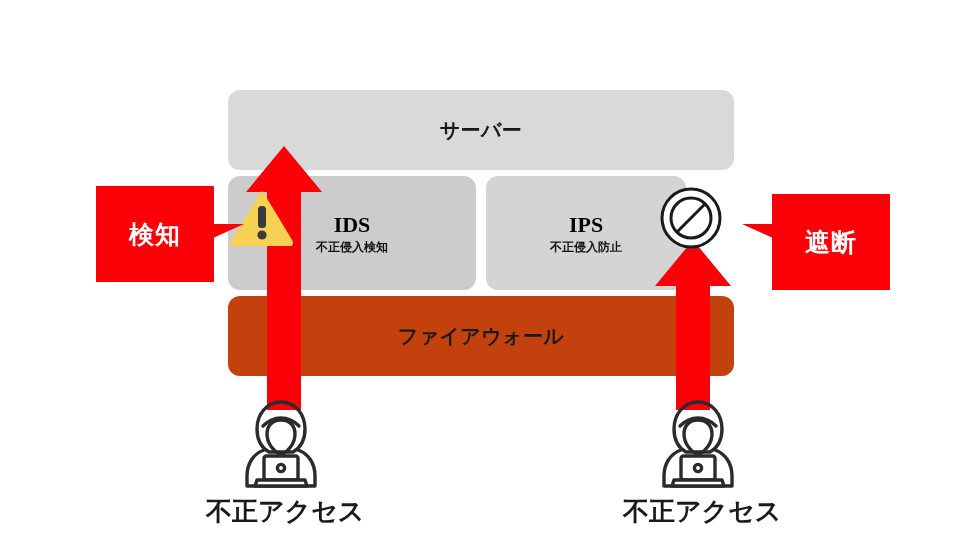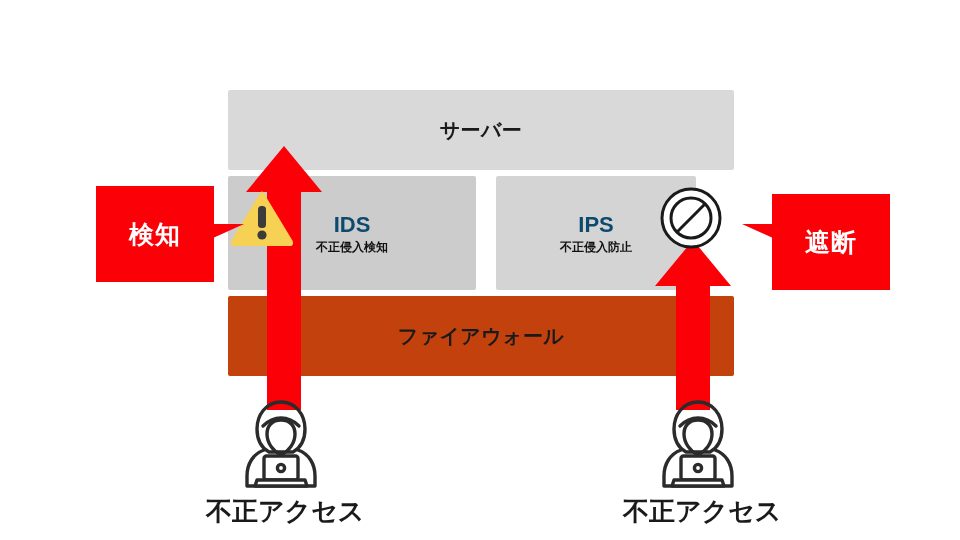--- a/index.html
+++ b/index.html
@@ -14,24 +14,25 @@
     position: relative;
     width: 960px;
     height: 540px;
     background: #ffffff;
     overflow: hidden;
   }
 
   
   .stack-box {
     position: absolute;
-    border-radius: 2px;
+    border-radius: 12px;
     display: flex;
     align-items: center;
     justify-content: center;
+    font-family: Liberation Serif, serif;
   }
   .stack-label {
     font-weight: bold;
     color: #1a1a1a;
     letter-spacing: 0.02em;
     text-align: center;
     line-height: 1.25;
   }
 
   
@@ -56,36 +57,36 @@
 
   
   #ids-box {
     left: 228px;
     top: 176px;
     width: 248px;
     height: 114px;
     background: #cccccc;
   }
   #ips-box {
-    left: 496px;
+    left: 486px;
     top: 176px;
     width: 200px;
     height: 114px;
     background: #d4d4d4;
   }
   .midrow-text {
     position: relative;
     z-index: 4;
     text-align: center;
     line-height: 1.2;
   }
   .midrow-title {
     font-size: 22px;
     font-weight: bold;
-    color: #0c4a6e;
+    color: #000000;
     display: block;
     margin-bottom: 2px;
   }
   .midrow-sub {
     font-size: 12px;
     font-weight: bold;
     color: #111111;
     display: block;
   }
 

